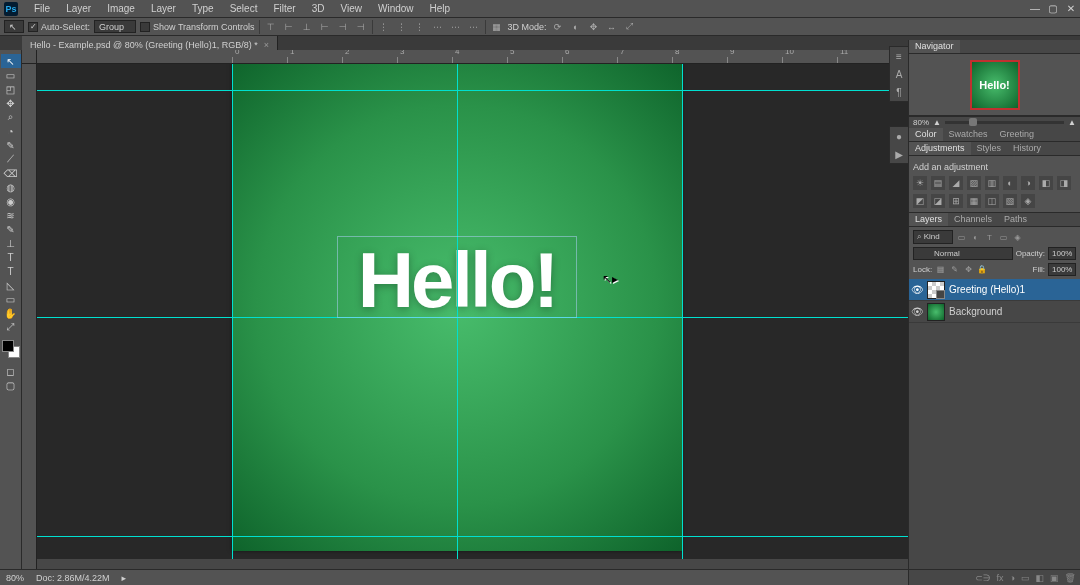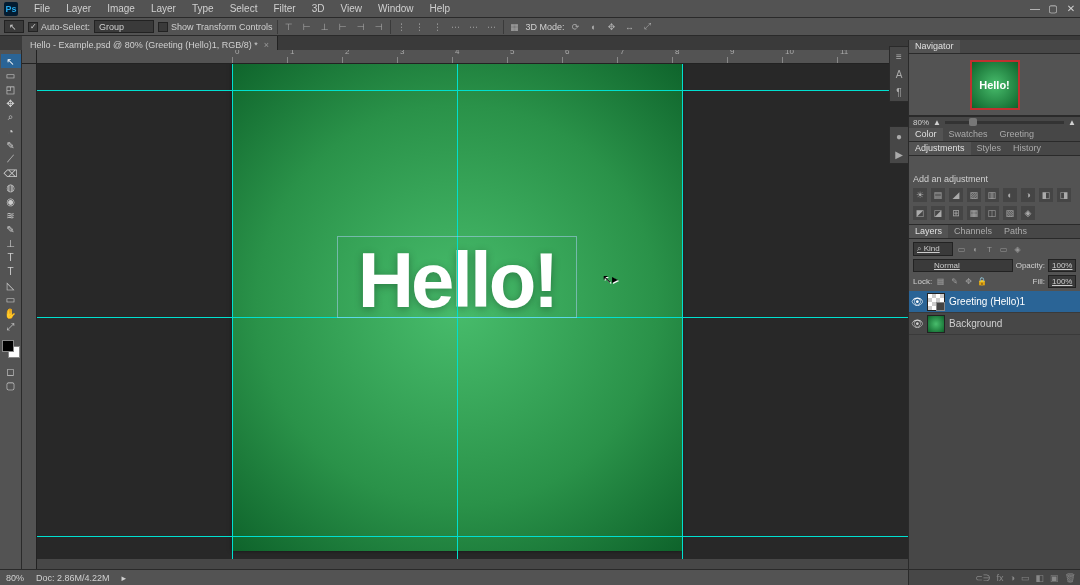--- a/index.html
+++ b/index.html
@@ -250,39 +250,39 @@
   height: 12px; background:#474747; border-top:1px solid #2a2a2a;
   display:flex; align-items:center; padding:0 4px; font-size:8px; gap:4px;
 }
 .slider-track { flex:1; height:3px; background:#333; position:relative; }
 .slider-thumb { position:absolute; width:8px; height:8px; background:#777; top:-3px; border-radius:2px; }
 
 .adjust-body {
   padding: 4px;
   font-size: 9px;
 }
-.adj-label { padding: 2px 0 4px; margin-top: 12px; }
+.adj-label { padding: 2px 0 4px; }
 .adj-icons { display:flex; flex-wrap:wrap; gap:4px; }
 .adj-icons div {
   width:14px; height:14px;
   background:#454545;
   display:flex; align-items:center; justify-content:center;
   font-size:9px; color:#aaa;
 }
 
 .layers-opts {
   background:#535353;
   padding: 3px 4px;
   display:flex; flex-direction:column; gap:3px;
   font-size:8px;
 }
 .layers-row { display:flex; align-items:center; gap:3px; }
 .lay-input {
   background:#3a3a3a; border:1px solid #222; padding:1px 3px;
-  color:#ccc; font-size:8px;text-decoration:underline;
+  color:#ccc; font-size:8px;
 }
 .lay-mini-icon {
   width:11px; height:11px; display:flex; align-items:center; justify-content:center;
   color:#999;
 }
 .layer-list {
   flex: 1;
   background: #474747;
   overflow: hidden;
 }
@@ -357,21 +357,21 @@
     <div class="win-btn">✕</div>
   </div>
 </div>
 
 <div class="options-bar">
   <div class="opt-box" style="width:20px;">↖</div>
   <div class="opt-check">
     <div class="cb checked"></div>
     <span>Auto-Select:</span>
   </div>
-  <div class="opt-box" style="width:60px;">Group</div>
+  <div class="opt-box" style="width:42px;">Group</div>
   <div class="opt-check">
     <div class="cb"></div>
     <span>Show Transform Controls</span>
   </div>
   <div class="opt-divider"></div>
   <div class="opt-icon">⊤</div>
   <div class="opt-icon">⊢</div>
   <div class="opt-icon">⊥</div>
   <div class="opt-icon">⊢</div>
   <div class="opt-icon">⊣</div>

